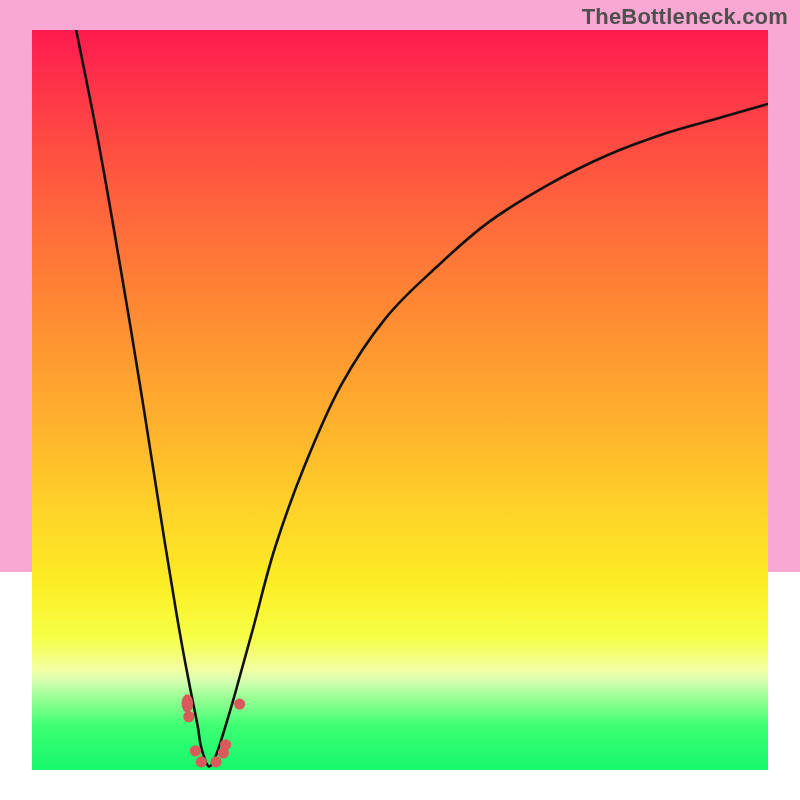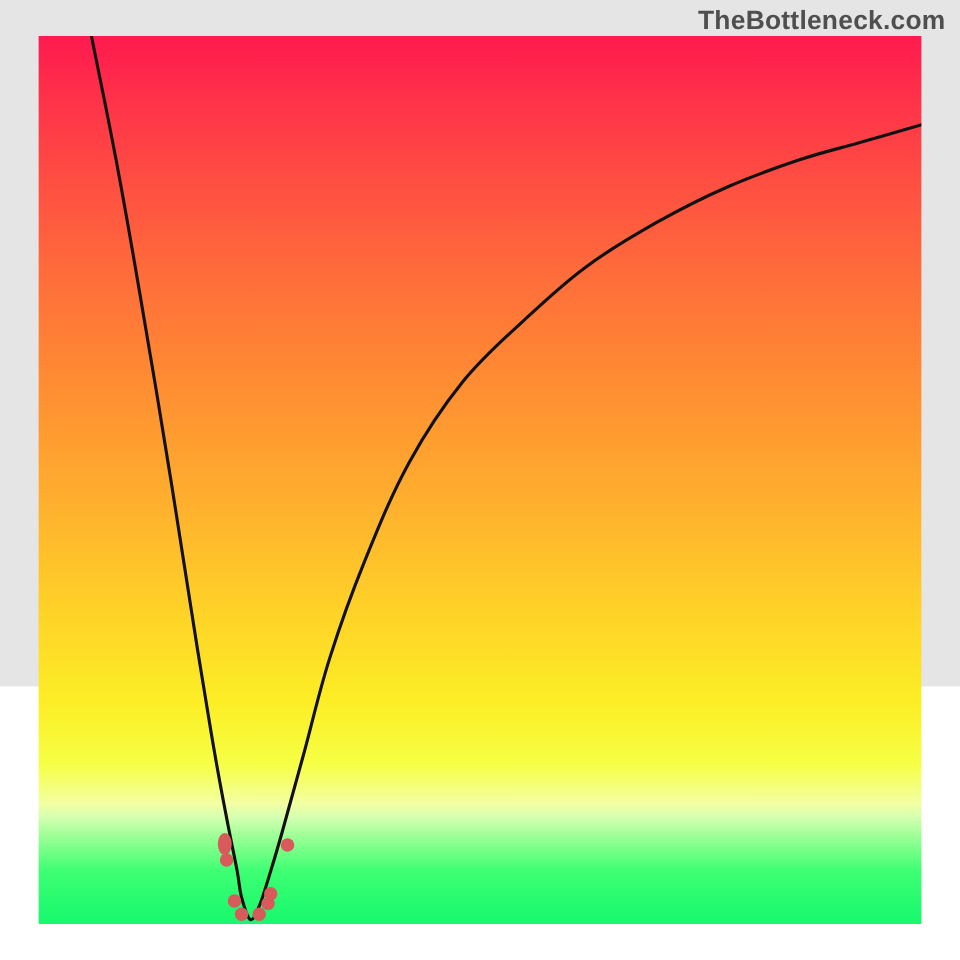--- a/index.html
+++ b/index.html
@@ -7,21 +7,21 @@
     padding: 0;
     width: 800px;
     height: 800px;
     overflow: hidden;
     font-family: Arial, Helvetica, sans-serif;
     background: #fff;
   }
   .outer {
     width: 800px;
     height: 572px;
-    background: #e5e5e5;
+    background: #f9a8d4;
     position: relative;
   }
   .watermark {
     position: absolute;
     top: 4px;
     right: 12px;
     color: #4f4f4f;
     font-size: 22px;
     font-weight: 600;
     letter-spacing: 0.2px;

